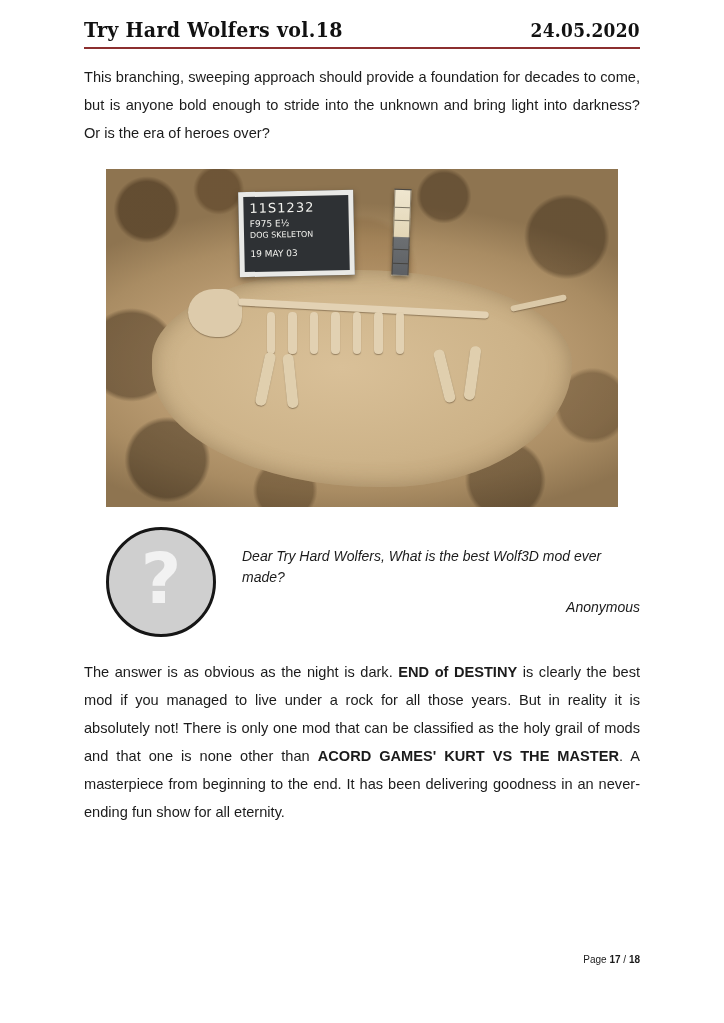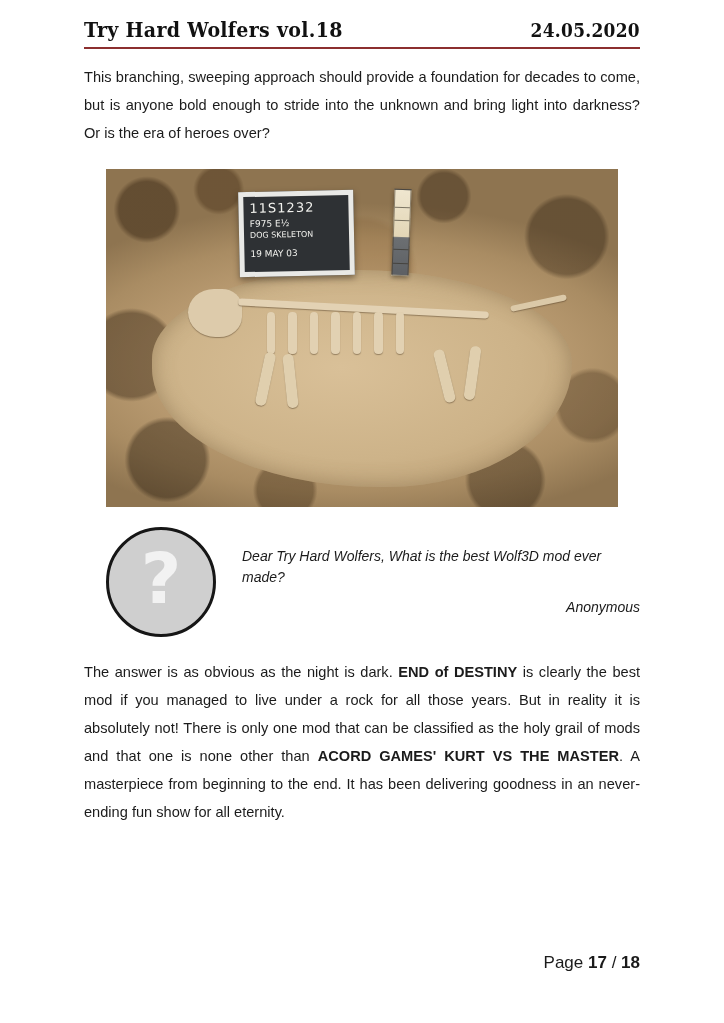--- a/index.html
+++ b/index.html
@@ -247,22 +247,22 @@
   .qtext .sig {
     display: block;
     text-align: right;
     margin-top: 8px;
   }
 
   
   .footer {
     position: absolute;
     right: 84px;
-    bottom: 50px;
-    font-size: 17px;
+    bottom: 58px;
+    font-size: 10px;
     color: #1b1b1b;
   }
   .footer b { font-weight: bold; }
 </style>
 </head>
 <body>
 
 <div class="page">
 
   <div class="header">

